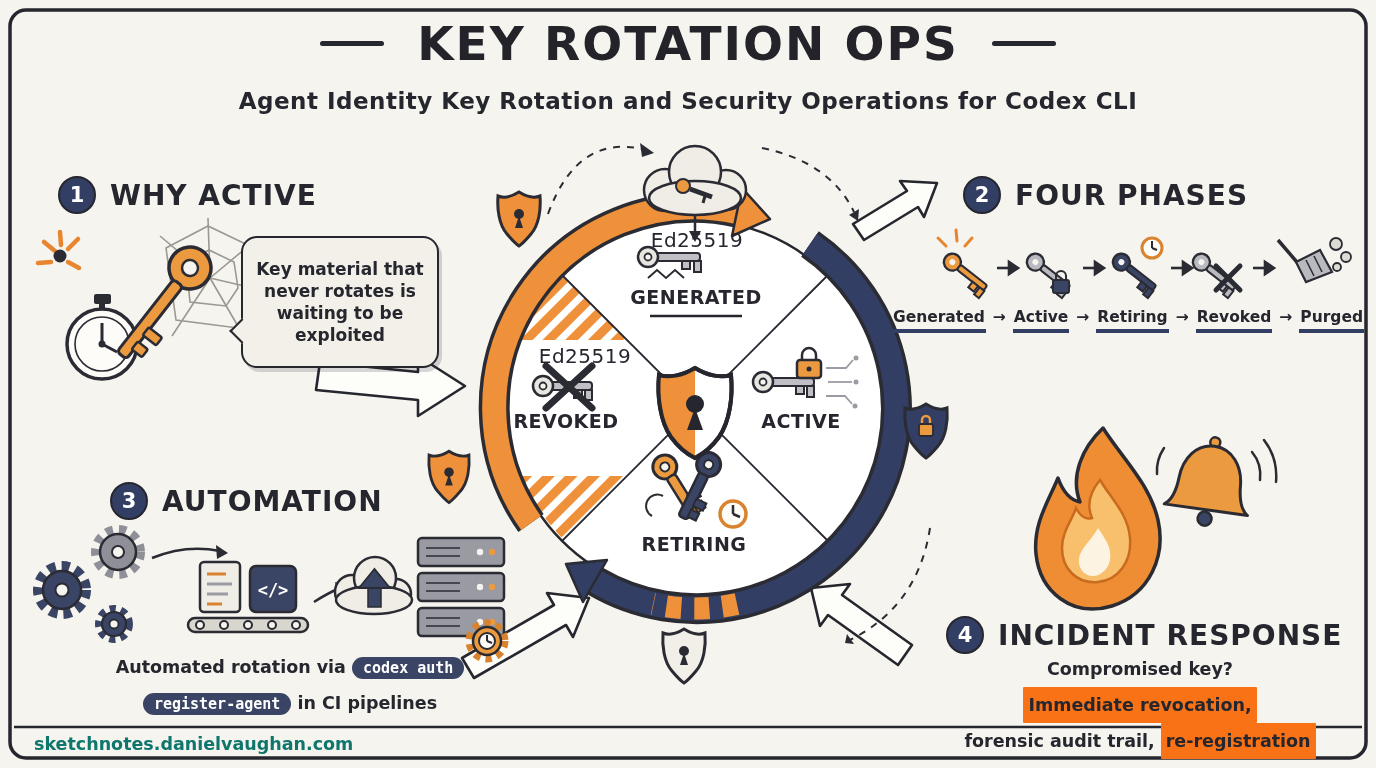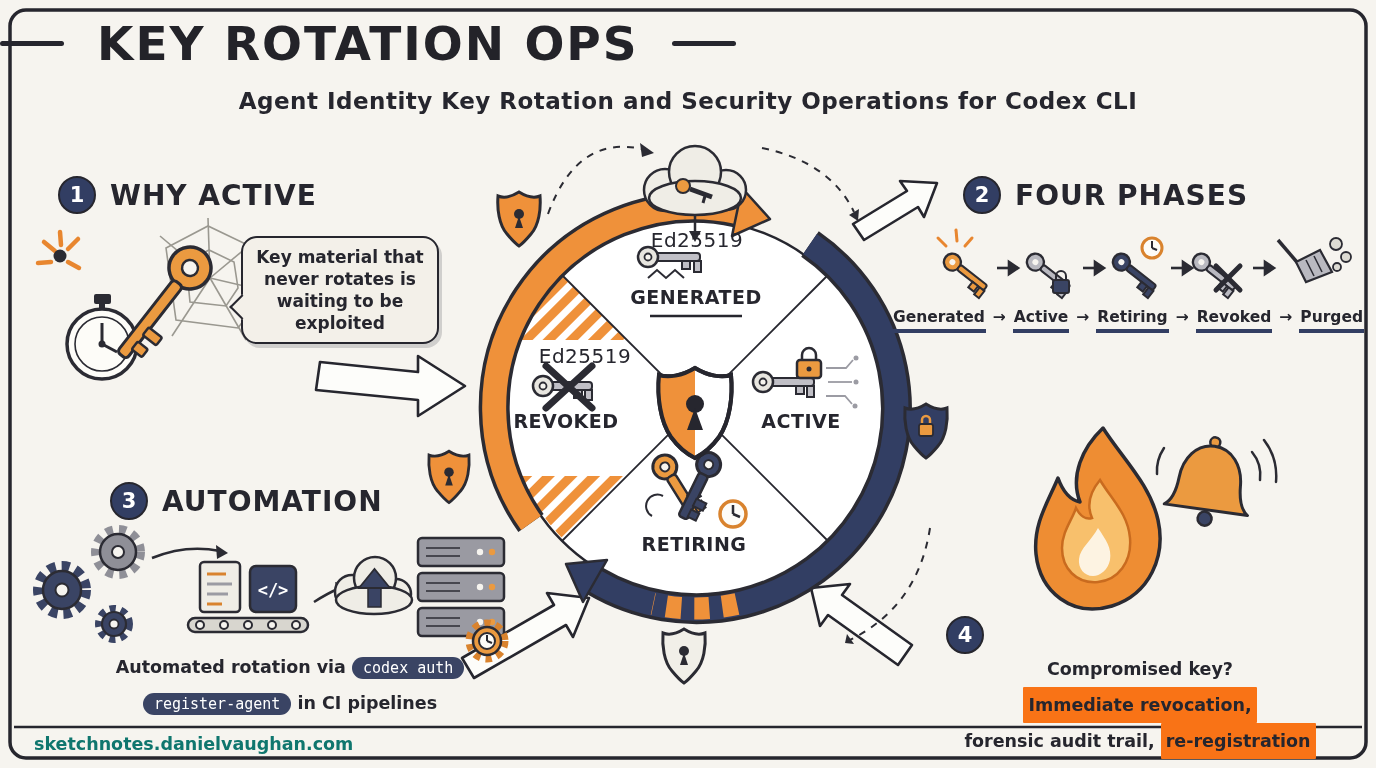--- a/index.html
+++ b/index.html
@@ -1,37 +1,37 @@
 <!DOCTYPE html>
 <html><head>
 <meta charset="utf-8">
 <style>
   *{margin:0;padding:0;box-sizing:border-box}
   html,body{width:1376px;height:768px}
   body{background:#eceae4;font-family:"DejaVu Sans","Liberation Sans",sans-serif;color:#26262e}
   .canvas{position:relative;width:1376px;height:768px;background:#f6f4ef;overflow:hidden}
   .decor{position:absolute;left:0;top:0}
   .abs{position:absolute}
-  .title-row{left:0;right:0;top:16px;display:flex;align-items:center;gap:33px}
+  .title-row{left:0;right:0;top:16px;display:flex;align-items:center;justify-content:center;gap:33px}
   .title-line{width:64px;height:5px;background:#26262e;border-radius:3px}
   .title{font-size:47px;font-weight:900;letter-spacing:2px;color:#232329}
   .subtitle{left:0;right:0;top:88px;text-align:center;font-size:23px;font-weight:700;letter-spacing:.5px}
   .sec-header{display:flex;align-items:center;gap:14px}
   .badge{width:38px;height:38px;border-radius:50%;background:#323e63;color:#fff;display:flex;align-items:center;justify-content:center;font-size:21px;font-weight:800;border:2px solid #26262e;flex:0 0 auto}
   .sec-heading{font-size:28px;font-weight:800;letter-spacing:1px;white-space:nowrap}
-  .bubble{left:241px;top:236px;width:198px;padding:8px 10px;background:#f3f0e9;border:2.5px solid #26262e;border-radius:16px;font-size:17px;font-weight:600;text-align:center;line-height:1.3;box-shadow:3px 4px 0 rgba(40,40,50,.18)}
+  .bubble{left:241px;top:236px;width:198px;padding:20px 10px;background:#f3f0e9;border:2.5px solid #26262e;border-radius:16px;font-size:17px;font-weight:600;text-align:center;line-height:1.3;box-shadow:3px 4px 0 rgba(40,40,50,.18)}
   .bubble::before{content:"";position:absolute;left:-10px;bottom:26px;width:16px;height:16px;background:#f3f0e9;border-left:2.5px solid #26262e;border-bottom:2.5px solid #26262e;transform:rotate(45deg)}
   .cycle-label{position:absolute;text-align:center;font-weight:800;letter-spacing:.5px}
   .lbl-small{font-size:20px;font-weight:400}
   .lbl-state{font-size:19px}
   .phases-row{left:903px;top:308px;width:450px;display:flex;justify-content:center;align-items:flex-start;gap:7px;font-size:15.5px;font-weight:700}
   .phase-word{border-bottom:4px solid #323e63;padding:0 1px 3px;white-space:nowrap}
   .phase-arrow{padding-top:0}
   .caption{text-align:center;font-size:17.5px;font-weight:600;line-height:2.05}
-  .pill{background:#3a4464;color:#fff;font-family:"DejaVu Sans Mono","Liberation Mono",monospace;font-size:15px;font-weight:400;padding:2px 11px;border-radius:13px;white-space:nowrap}
+  .pill{background:#3a4464;color:#fff;font-family:"DejaVu Sans Mono","Liberation Mono",monospace;font-size:15px;font-weight:700;padding:2px 11px;border-radius:13px;white-space:nowrap}
   .hl{background:#f97316;padding:8px 5px;border-radius:1px;white-space:nowrap}
   .footer-text{top:734px;font-size:17.5px;font-weight:700;color:#0f766e}
 </style>
 </head>
 <body>
 
 <div class="canvas">
 
 <svg class="decor" width="1376" height="768" viewBox="0 0 1376 768">
   <defs>
@@ -415,20 +415,21 @@
     <span class="pill">codex auth</span>
   </div>
   <div>
     <span class="pill">register-agent</span>
     <span>in CI pipelines</span>
   </div>
 </div>
 
 <div class="abs sec-header" style="left:946px;top:616px">
   <div class="badge">4</div>
+  <div class="sec-heading">INCIDENT RESPONSE</div>
 </div>
 <div class="abs caption" style="left:930px;top:652px;width:420px">
   <div>
     <span>Compromised key?</span>
     <span class="hl">Immediate revocation,</span>
   </div>
   <div>
     <span>forensic audit trail,</span>
     <span class="hl">re-registration</span>
   </div>

